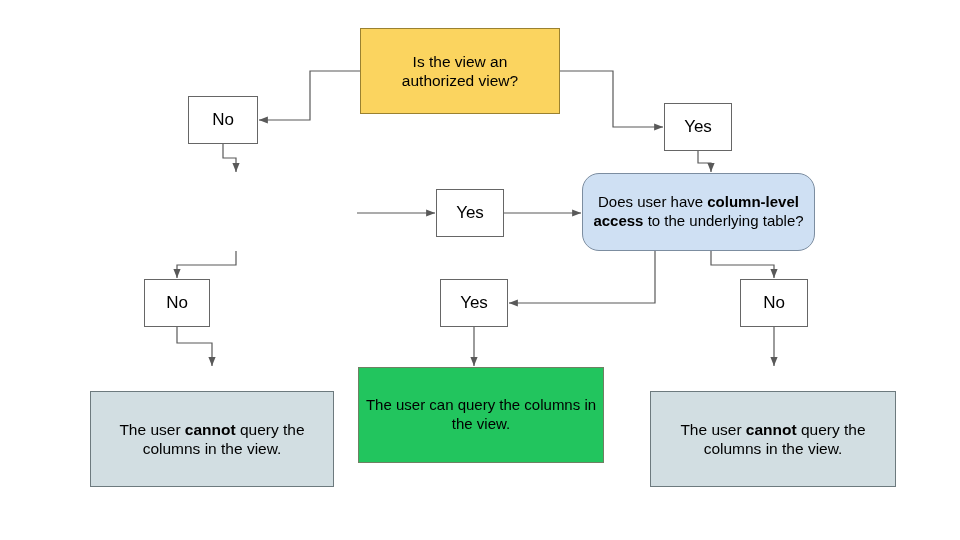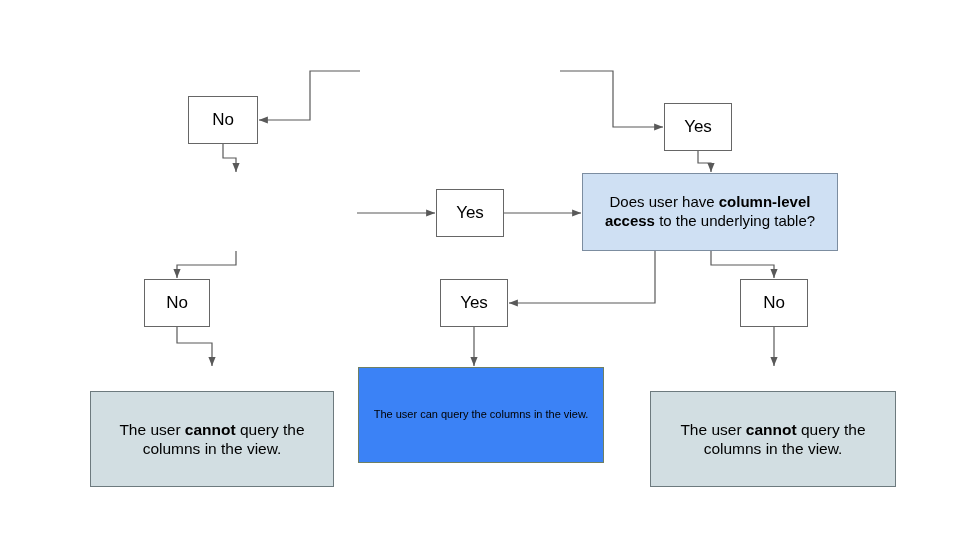--- a/index.html
+++ b/index.html
@@ -56,23 +56,23 @@
     border-color: #666666;
     font-size: 17px;
   }
   .result-deny {
     background: #D2DEE2;
     border-color: #6d7a7e;
     font-size: 15.5px;
     margin-top: 24px;
   }
   .result-allow {
-    background: #3b82f6;
+    background: #22c55e;
     border-color: #6f8063;
-    font-size: 11px;
+    font-size: 15px;
   }
   .node b {
     font-weight: bold;
   }
 </style>
 </head>
 <body>
 
 <div id="canvas">
 
@@ -103,35 +103,41 @@
       <path d="M655,251 L655,303 L509,303"></path>
 
       <path d="M474,327 L474,366"></path>
 
       <path d="M711,251 L711,265 L774,265 L774,278"></path>
 
       <path d="M774,327 L774,366"></path>
     </g>
   </svg>
 
+  <div class="node decision-start" style="left:360px; top:28px; width:200px; height:86px;">
+    <span class="txt">
+      <span>Is the view an</span><br>
+      <span>authorized view?</span>
+    </span>
+  </div>
 
   <div class="node answer" style="left:188px; top:96px; width:70px; height:48px;">
     <span class="txt">No</span>
   </div>
 
   <div class="node answer" style="left:664px; top:103px; width:68px; height:48px;">
     <span class="txt">Yes</span>
   </div>
 
 
   <div class="node answer" style="left:436px; top:189px; width:68px; height:48px;">
     <span class="txt">Yes</span>
   </div>
 
-  <div class="node decision" style="left:582px; top:173px; width:256px; height:78px;">
+  <div class="node decision" style="left:582px; top:173px; width:233px; height:78px;border-radius:17px;">
     <span class="txt">
       <span>Does user have </span><b>column-level access</b><span> to the underlying table?</span>
     </span>
   </div>
 
   <div class="node answer" style="left:144px; top:279px; width:66px; height:48px;">
     <span class="txt">No</span>
   </div>
 
   <div class="node answer" style="left:440px; top:279px; width:68px; height:48px;">

